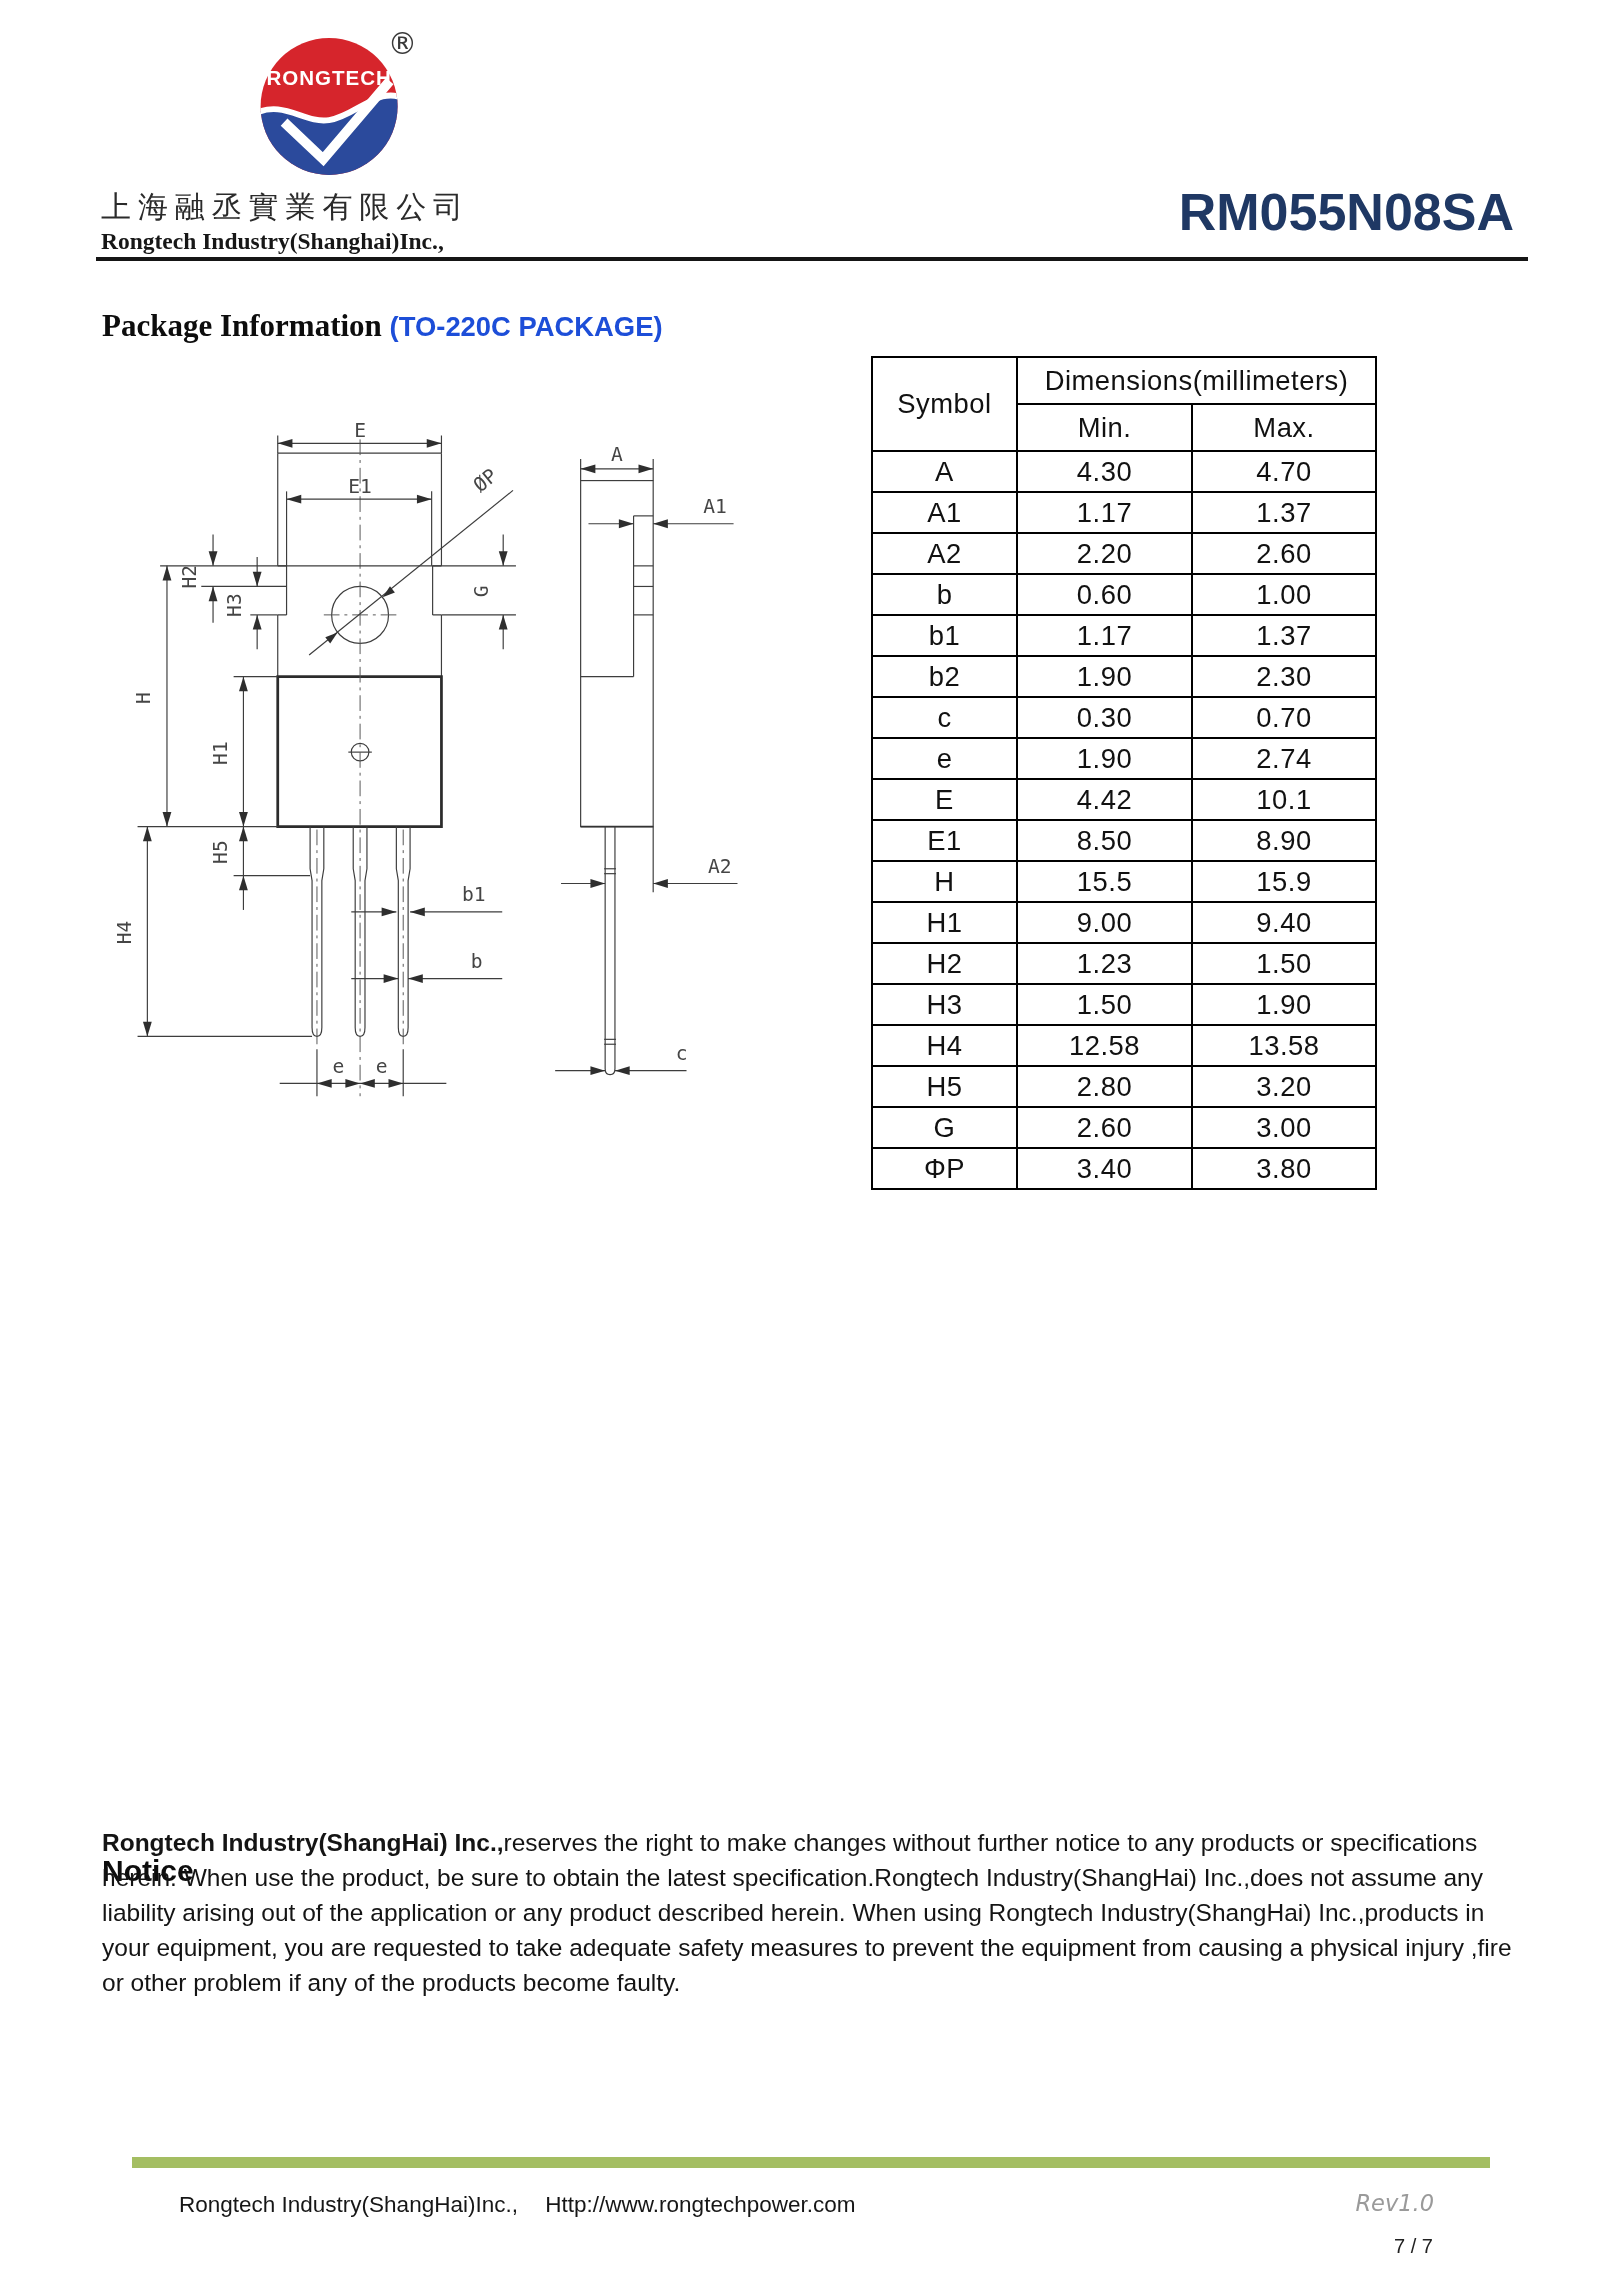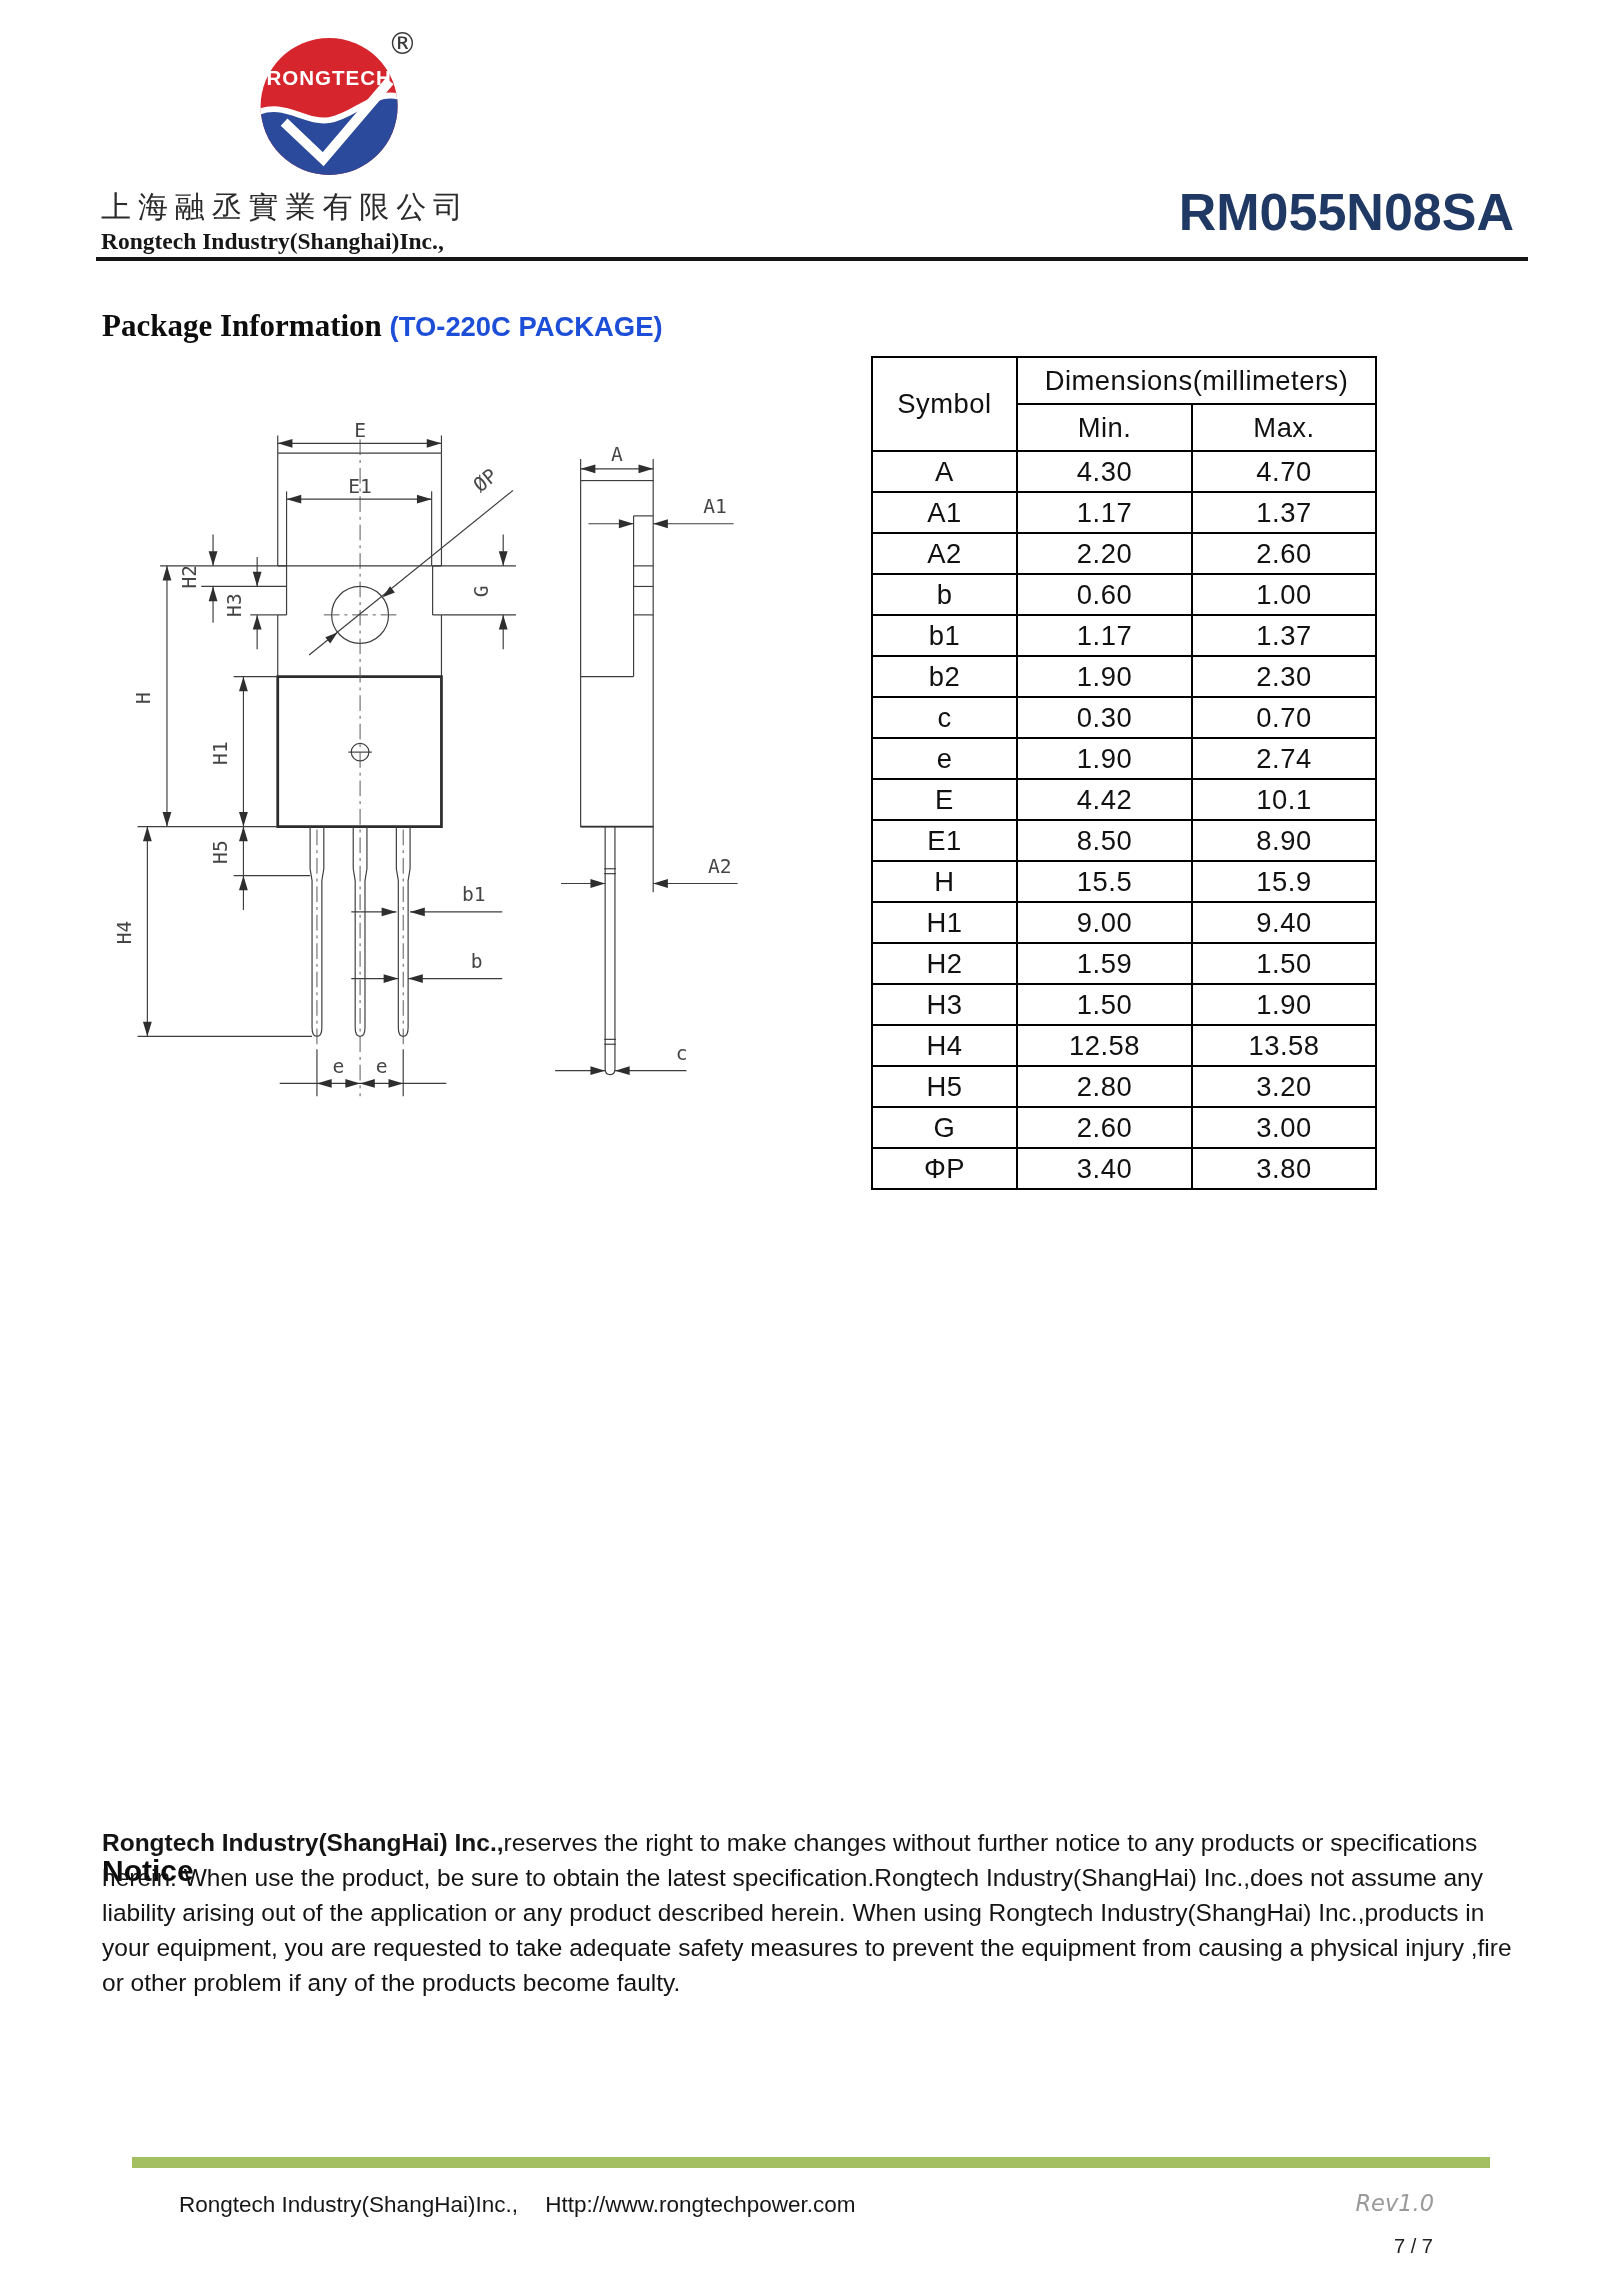--- a/index.html
+++ b/index.html
@@ -311,21 +311,21 @@
           <td>15.5</td>
           <td>15.9</td>
         </tr>
       <tr>
           <td>H1</td>
           <td>9.00</td>
           <td>9.40</td>
         </tr>
       <tr>
           <td>H2</td>
-          <td>1.59</td>
+          <td>1.23</td>
           <td>1.50</td>
         </tr>
       <tr>
           <td>H3</td>
           <td>1.50</td>
           <td>1.90</td>
         </tr>
       <tr>
           <td>H4</td>
           <td>12.58</td>

